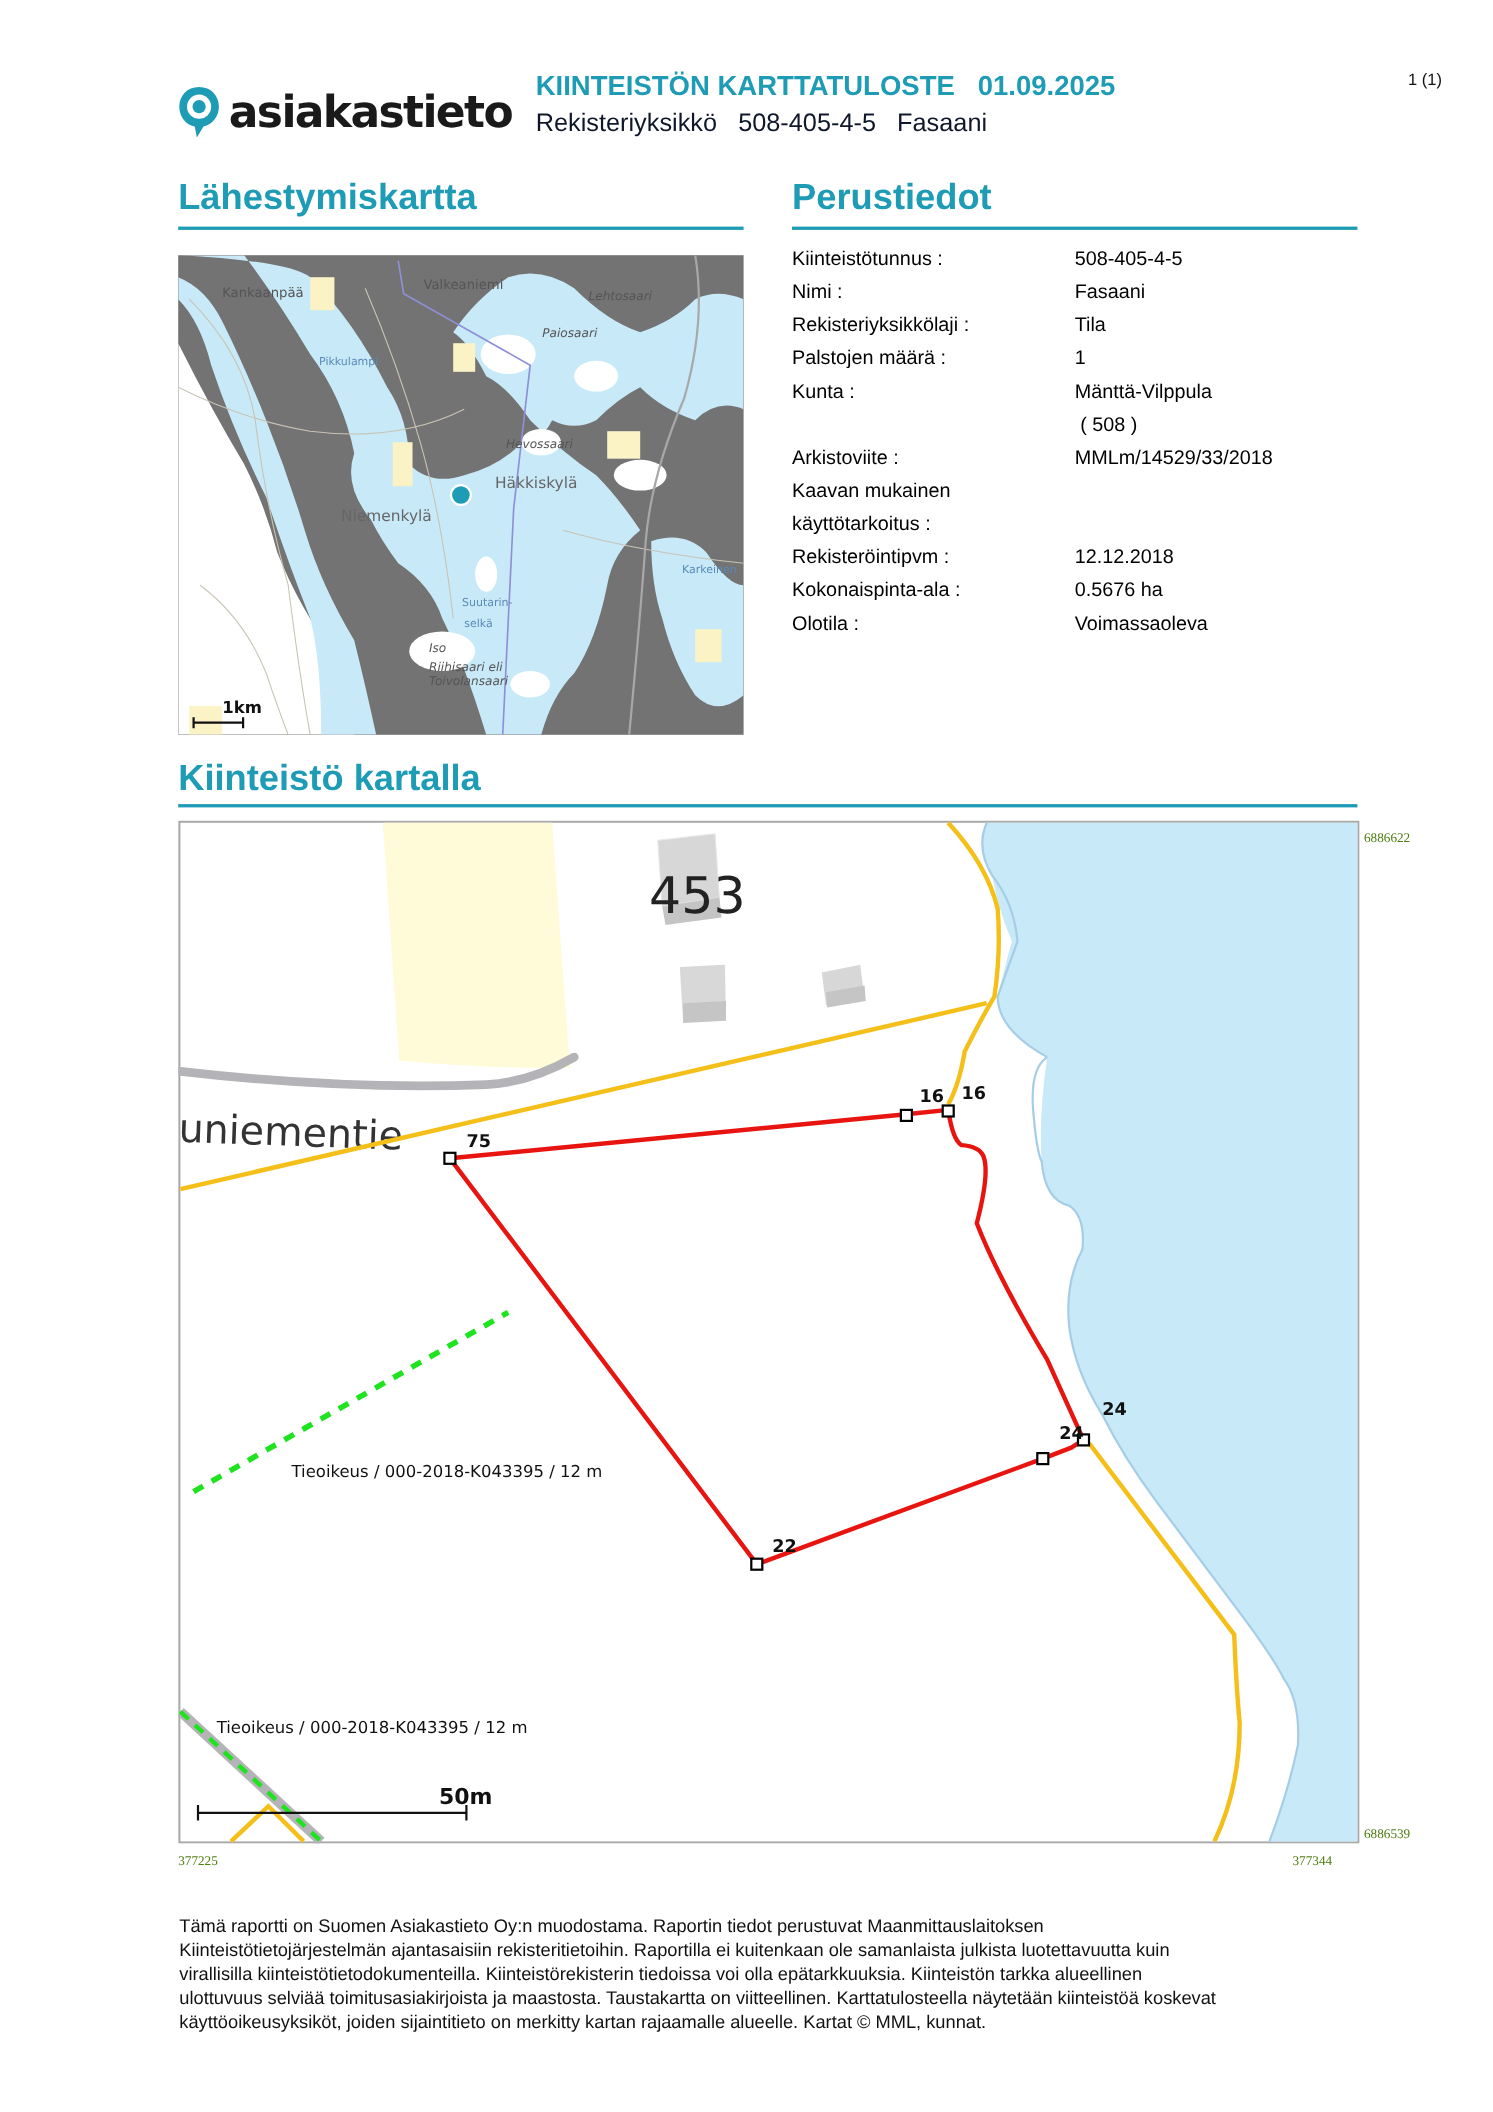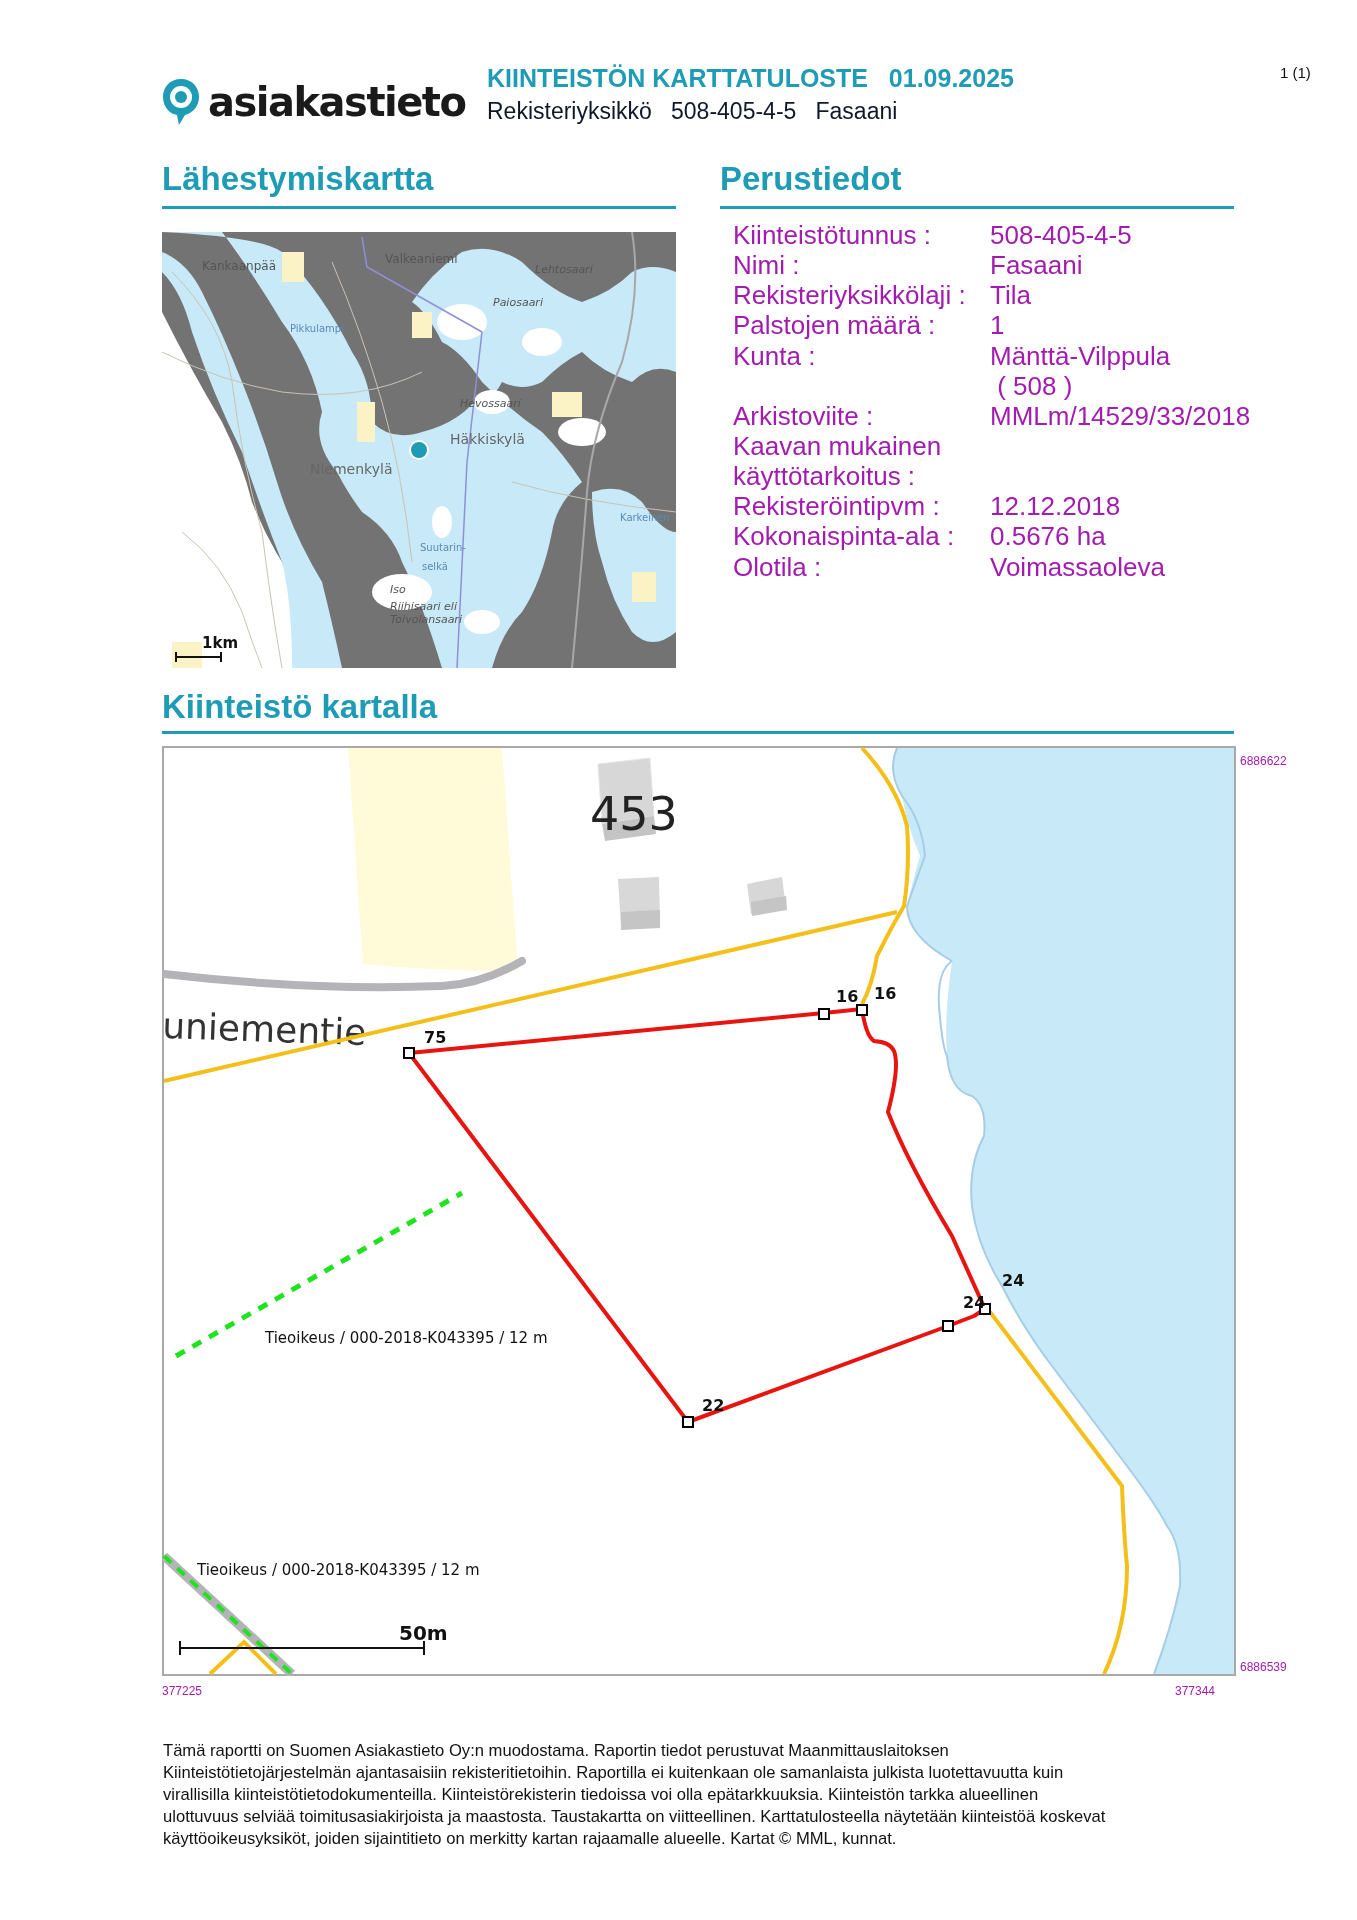--- a/index.html
+++ b/index.html
@@ -7,24 +7,24 @@
          font-family: "Liberation Sans", sans-serif; color: #111; }
   .abs { position: absolute; }
   .logo { left: 160px; top: 76px; height: 52px; display: flex; align-items: center; }
   .logo-text { font-family: "DejaVu Sans", sans-serif; font-size: 40px; font-weight: bold;
                letter-spacing: -1.5px; color: #1a1a1a; margin-left: 6px; }
   .hdr-title { left: 487px; top: 64px; font-size: 25px; font-weight: bold; color: #1e9bb5; white-space: pre; }
   .hdr-sub { left: 487px; top: 98px; font-size: 23px; color: #0f172a; white-space: pre; }
   .pagenum { left: 1280px; top: 64px; font-size: 15px; color: #111; }
   .sec-title { font-size: 33px; font-weight: bold; color: #1e9bb5; }
   .sec-rule { height: 3px; background: #1e9bb5; }
-  .info-row { position: absolute; font-size: 26px; color: #a21caf; line-height: 30px; margin-left: 13px; }
+  .info-row { position: absolute; font-size: 18px; color: #000000; line-height: 30px; }
   .info-label { left: 720px; }
   .info-val { left: 977px; }
-  .coord { font-family: Liberation Sans, sans-serif; font-size: 12px; color: #a21caf; }
+  .coord { font-family: Liberation Serif, serif; font-size: 12px; color: #4d7c0f; }
   .disclaimer { left: 163px; top: 1740px; width: 1040px; font-size: 16.6px; line-height: 22px; color: #111; }
   .disclaimer div { white-space: nowrap; }
   svg text { font-family: "DejaVu Sans", sans-serif; }
 </style>
 </head>
 <body>
 
 <div class="abs logo">
   <svg width="42" height="52" viewBox="0 0 42 52">
     <path d="M21 3 C10 3 3 11 3 21 C3 31 10 38 17 39 L19 49 L25 39 C33 37 39 30 39 21 C39 11 32 3 21 3 Z" fill="#1e9bb5"></path>

